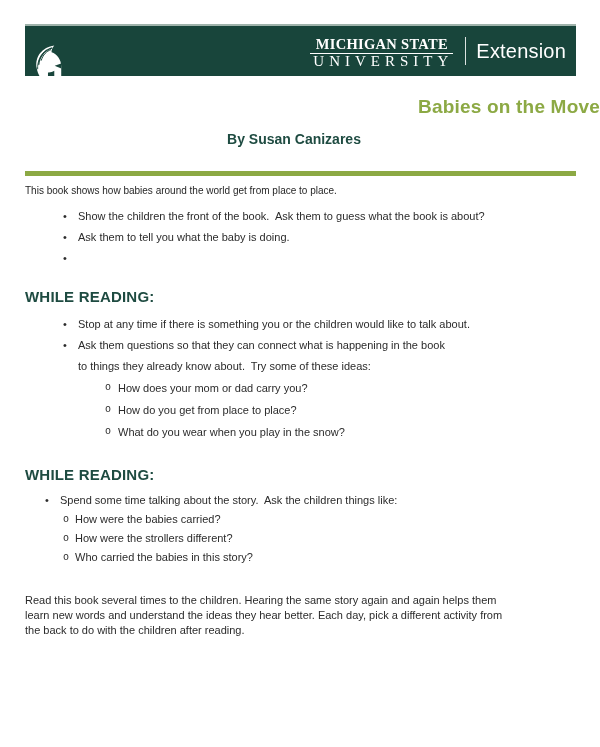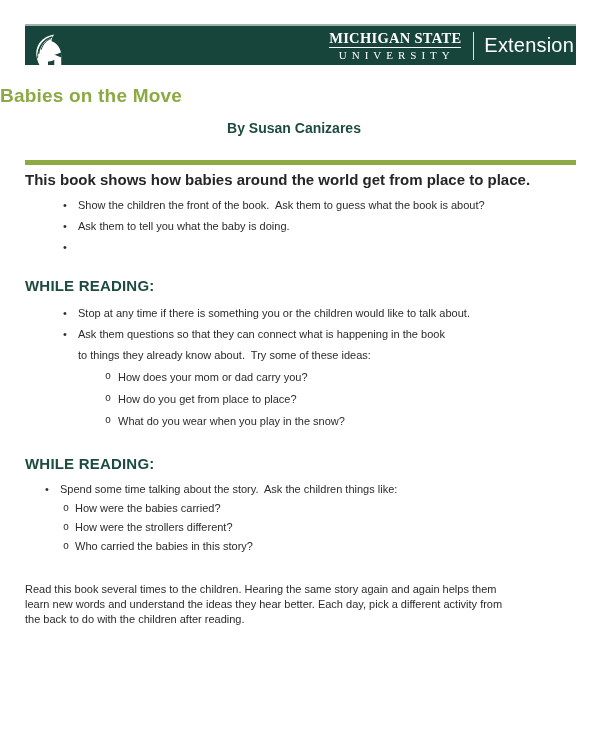--- a/index.html
+++ b/index.html
@@ -8,58 +8,58 @@
     background: #ffffff;
     font-family: "Liberation Sans", sans-serif;
     color: #2b2b2b;
     overflow: hidden;
   }
   .page { position: relative; width: 600px; height: 747px; }
 
   
   .banner {
     margin: 24px 24px 0 25px;
-    height: 41px;
+    height: 52px;
     box-sizing: border-box;
     background: #18453B;
     border-top: 2px solid #9FB3AB;
     display: flex;
     align-items: center;
     justify-content: space-between;
-    padding: 0 2px 0 5px;
+    padding: 0 10px 0 5px;
   }
   .logo-wrap { display: flex; align-items: flex-end; height: 100%; padding-top: 2px; }
   .brand-right { display: flex; align-items: center; color: #ffffff; }
   .wordmark { text-align: center; font-family: "Liberation Serif", serif; }
   .wm-line1 {
     font-weight: bold; font-size: 14.5px; letter-spacing: 0.3px;
     border-bottom: 1.5px solid #ffffff; padding-bottom: 1px; line-height: 15px;
     white-space: nowrap;
   }
   .wm-line2 {
-    font-size: 11px; letter-spacing: 5px; margin-top: 2px; line-height: 10px;
+    font-size: 15px; letter-spacing: 5px; margin-top: 2px; line-height: 10px;
     white-space: nowrap; text-indent: 3px;
   }
   .vline { width: 1px; height: 28px; background: rgba(255,255,255,0.85); margin: 0 10px 0 12px; }
   .extension-label { font-size: 20px; font-weight: 400; letter-spacing: 0.2px; }
 
   
   .doc-title {
-    margin: 20px 0 0 0; text-align: left;
+    margin: 20px 0 0 0; text-align: right;
     font-size: 19px; font-weight: bold; color: #8CA944; letter-spacing: 0.2px;
   }
   .doc-byline {
     margin: 13px 12px 0 0; text-align: center;
     font-size: 14px; font-weight: bold; color: #1E4B41;
   }
   .green-rule { margin: 24px 24px 0 25px; height: 5px; background: #8CA944; }
 
   .intro {
     margin: 8px 25px 0 25px;
-    font-size: 15px; font-weight: bold; color: #262626; line-height: 13px;
+    font-size: 10px; font-weight: normal; color: #262626; line-height: 13px;
     white-space: pre-wrap;
   }
 
   
   .sec-heading {
     margin: 0 0 0 25px;
     font-size: 15px; font-weight: bold; color: #1E4B41; letter-spacing: 0.2px;
     line-height: 16px;
   }
   .h-before { margin-top: 37px; }

